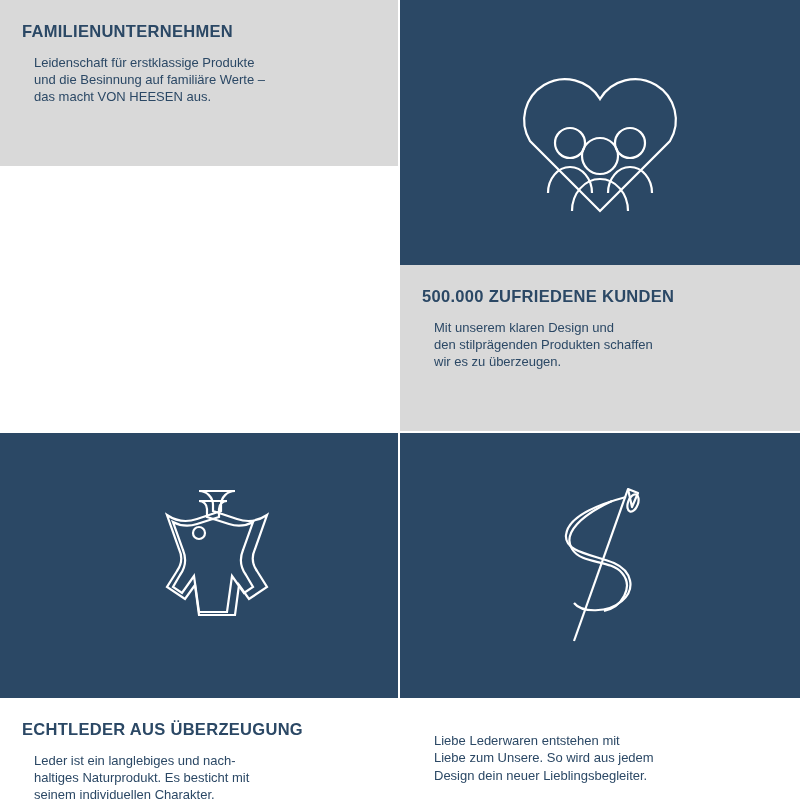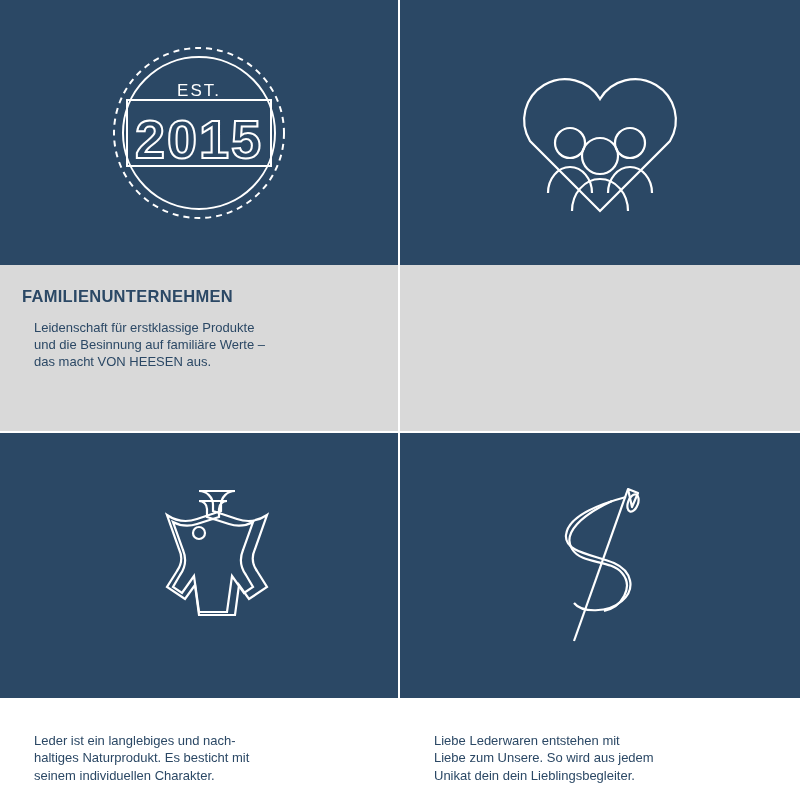--- a/index.html
+++ b/index.html
@@ -66,34 +66,20 @@
     white-space: pre-line;
   }
   svg { display: block; }
 </style>
 </head>
 <body>
 
 <div class="grid">
 
   <div class="cell top-left">
-    <div class="icon-pane">
-      <svg width="200" height="190" viewBox="0 0 200 190">
-        <g fill="none" stroke="#ffffff" stroke-width="2">
-
-          <g>
-            <circle cx="100" cy="95" r="85" stroke-dasharray="6 5"></circle>
-          </g>
-          <circle cx="100" cy="95" r="76"></circle>
-          <rect x="28" y="62" width="144" height="66"></rect>
-        </g>
-        <text x="100" y="58" text-anchor="middle" fill="#ffffff" font-family="Liberation Sans, sans-serif" font-size="17" letter-spacing="2">EST.</text>
-        <text x="100" y="120" text-anchor="middle" fill="none" stroke="#ffffff" stroke-width="2" font-family="Liberation Sans, sans-serif" font-size="54" font-weight="bold" letter-spacing="2">2015</text>
-      </svg>
-    </div>
     <div class="text-pane">
       <p class="headline">FAMILIENUNTERNEHMEN</p>
       <p class="body-text"><span>Leidenschaft für erstklassige Produkte</span>
 <span>und die Besinnung auf familiäre Werte –</span>
 <span>das macht VON HEESEN aus.</span></p>
     </div>
   </div>
 
   <div class="cell top-right">
     <div class="icon-pane">
@@ -103,34 +89,39 @@
           <circle cx="70" cy="100" r="15"></circle>
           <path d="M48 150 a22 26 0 0 1 44 0"></path>
           <circle cx="130" cy="100" r="15"></circle>
           <path d="M108 150 a22 26 0 0 1 44 0"></path>
           <circle cx="100" cy="113" r="18"></circle>
           <path d="M72 168 a28 32 0 0 1 56 0"></path>
         </g>
       </svg>
     </div>
     <div class="text-pane">
+      <p class="headline">500.000 ZUFRIEDENE KUNDEN</p>
+      <p class="body-text"><span>Mit unserem klaren Design und</span>
+<span>den stilprägenden Produkten schaffen</span>
+<span>wir es zu überzeugen.</span></p>
     </div>
   </div>
 
   <div class="cell bottom-left">
     <div class="icon-pane">
       <svg width="200" height="190" viewBox="0 0 200 190">
         <g fill="none" stroke="#ffffff" stroke-width="2.2">
           <path d="M100 20 a14 14 0 0 1 14 14 v6 l24 8 a34 34 0 0 0 30 -4 l-12 34 a22 22 0 0 0 2 22 l10 16 -18 12 -10 -14 -4 30 -36 0 -4 -30 -10 14 -18 -12 10 -16 a22 22 0 0 0 2 -22 l-12 -34 a34 34 0 0 0 30 4 l24 -8 v-6 a14 14 0 0 1 14 -14 z"></path>
           <path d="M100 30 a8 8 0 0 1 8 8 v8 l22 7 a30 30 0 0 0 24 -2 l-10 28 a26 26 0 0 0 3 25 l7 12 -9 6 -12 -17 -5 36 -28 0 -5 -36 -12 17 -9 -6 7 -12 a26 26 0 0 0 3 -25 l-10 -28 a30 30 0 0 0 24 2 l22 -7 v-8 a8 8 0 0 1 8 -8 z"></path>
           <circle cx="100" cy="62" r="6"></circle>
         </g>
       </svg>
     </div>
     <div class="text-pane">
+      <p class="headline">ECHTLEDER AUS ÜBERZEUGUNG</p>
       <p class="body-text"><span>Leder ist ein langlebiges und nach-</span>
 <span>haltiges Naturprodukt. Es besticht mit</span>
 <span>seinem individuellen Charakter.</span></p>
     </div>
   </div>
 
   <div class="cell bottom-right">
     <div class="icon-pane">
       <svg width="200" height="190" viewBox="0 0 200 190">
         <g fill="none" stroke="#ffffff" stroke-width="2.2">
@@ -138,17 +129,17 @@
           <path d="M128 18 l10 4 -6 14 z" stroke-linejoin="round"></path>
           <ellipse cx="133" cy="32" rx="5" ry="9" transform="rotate(20 133 32)"></ellipse>
           <path d="M126 26 C 96 34, 68 46, 66 64 c -2 18, 30 20, 48 28 c 18 8, 22 26, 8 38 c -14 12, -40 12, -48 2"></path>
           <path d="M112 30 C 82 44, 62 62, 72 78 c 10 16, 38 10, 50 24 c 12 14, 0 34, -18 38"></path>
         </g>
       </svg>
     </div>
     <div class="text-pane">
       <p class="body-text"><span>Liebe Lederwaren entstehen mit</span>
 <span>Liebe zum Unsere. So wird aus jedem</span>
-<span>Unikat dein dein Lieblingsbegleiter.</span></p>
+<span>Design dein neuer Lieblingsbegleiter.</span></p>
     </div>
   </div>
 
 </div>
 
 </body></html>

